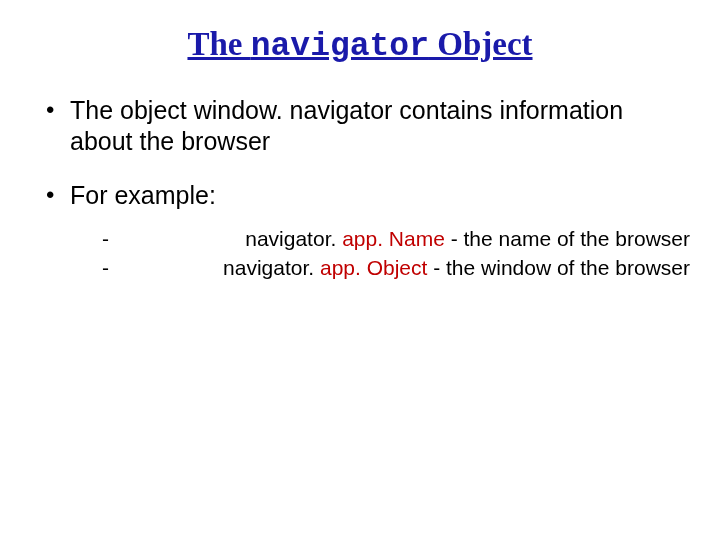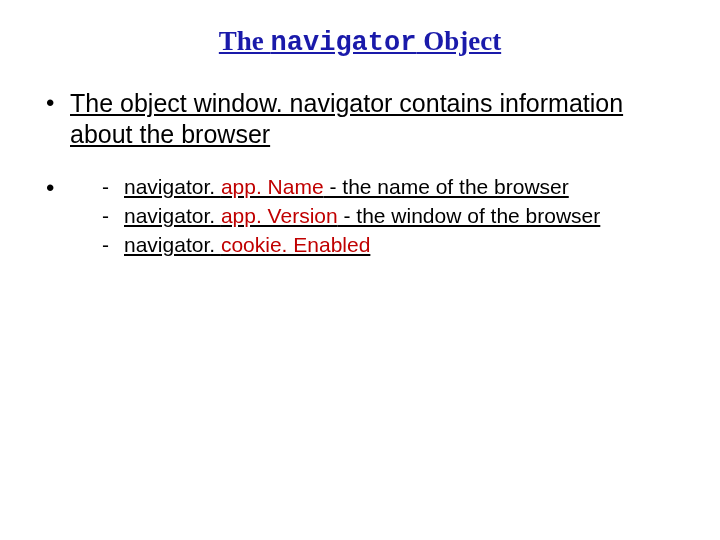--- a/index.html
+++ b/index.html
@@ -14,52 +14,52 @@
   .slide {
     width: 720px;
     height: 540px;
     box-sizing: border-box;
     padding: 18px 30px 0 30px;
   }
   .title {
     text-align: center;
     font-family: "Times New Roman", Times, serif;
     color: #1a1aaa;
-    font-size: 27px;
+    font-size: 33px;
     text-decoration: underline;
     margin: 8px 0 30px 0;
   }
   .title .mono {
     font-family: "Courier New", Courier, monospace;
     font-weight: bold;
   }
   ul.top {
     list-style: none;
     padding: 0 0 0 12px;
     margin: 0;
   }
   ul.top > li {
     position: relative;
     padding-left: 28px;
     font-size: 25px;
     line-height: 1.25;
     margin-bottom: 22px;
-    text-decoration: underline;
   }
   ul.top > li::before {
     content: "•";
     position: absolute;
     left: 4px;
     top: 0;
     font-size: 24px;
   }
   ul.sub {
     list-style: none;
     padding: 0 0 0 30px;
     margin: 14px 0 0 0;
+    text-align: right;
   }
   ul.sub > li {
     position: relative;
     padding-left: 24px;
     font-size: 21px;
     line-height: 1.3;
     margin-bottom: 2px;
   }
   ul.sub > li::before {
     content: "-";
@@ -76,27 +76,25 @@
 
   <h1 class="title">
     <span>The </span><span class="mono">navigator</span><span> Object</span>
   </h1>
 
   <ul class="top">
     <li>
       <span>The object window. navigator contains information about the browser</span>
     </li>
     <li>
+      <span>For example:</span>
       <ul class="sub">
         <li>
           <span>navigator. </span><span class="prop">app. Name</span><span> - the name of the browser</span>
         </li>
         <li>
-          <span>navigator. </span><span class="prop">app. Version</span><span> - the window of the browser</span>
-        </li>
-        <li>
-          <span>navigator. </span><span class="prop">cookie. Enabled</span><span></span>
+          <span>navigator. </span><span class="prop">app. Object</span><span> - the window of the browser</span>
         </li>
       </ul>
     </li>
   </ul>
 
 </div>
 
 </body></html>

